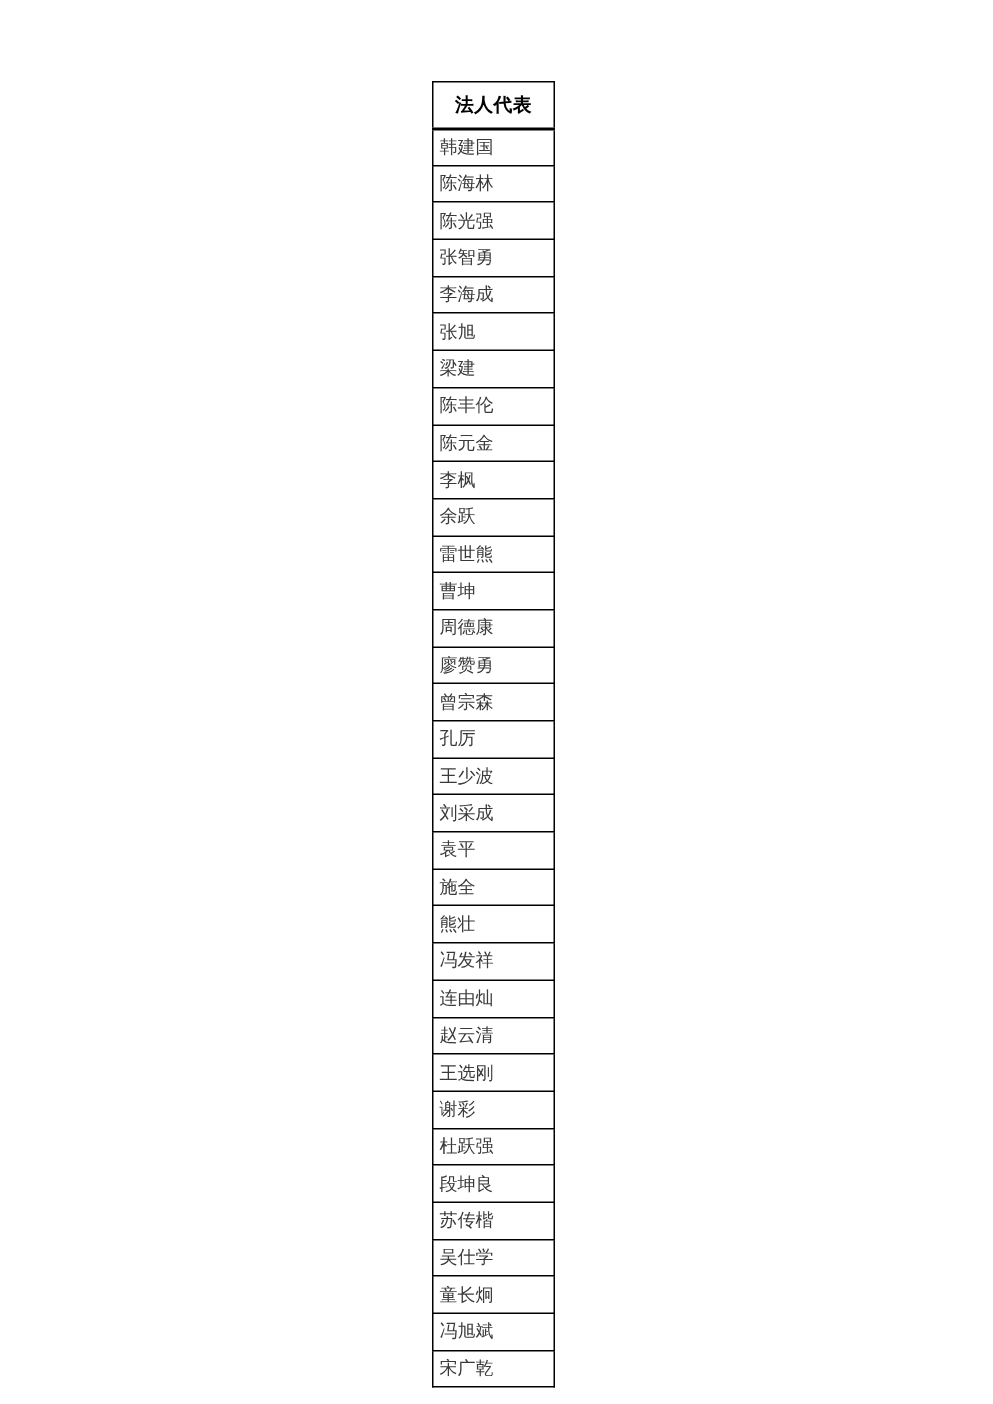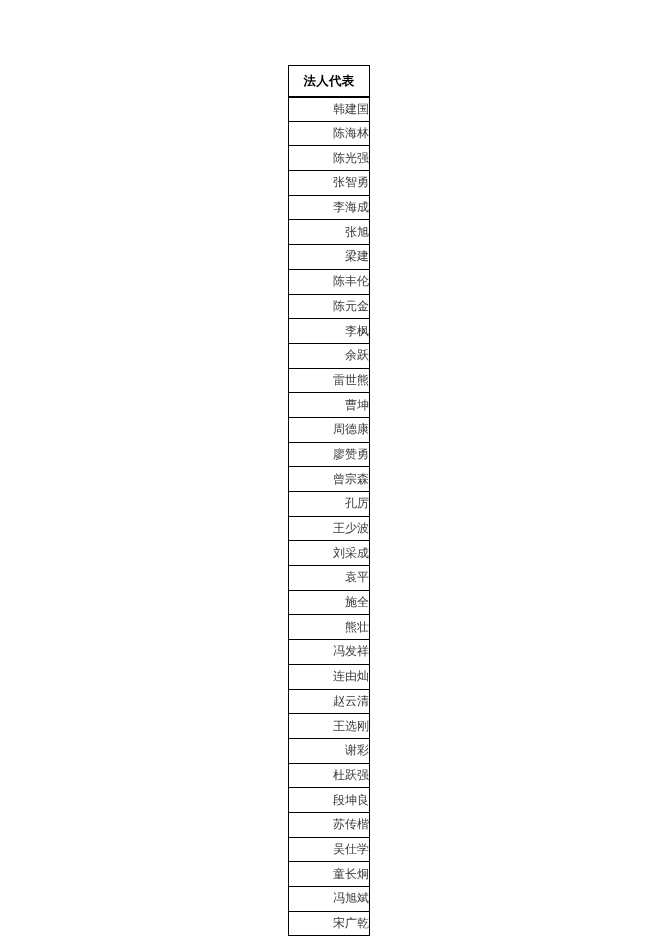--- a/index.html
+++ b/index.html
@@ -22,21 +22,21 @@
     top: 0;
     width: 662px;
     height: 936px;
     background: #ffffff;
   }
 
   
   #table-wrap {
     position: absolute;
     left: 288px;
-    top: 65px;
+    top: 54px;
     width: 81px;
   }
 
   table.data-table {
     border-collapse: collapse;
     table-layout: fixed;
     width: 81px;
   }
 
   table.data-table col.col-rep { width: 81px; }
@@ -62,21 +62,21 @@
   
   td.data-cell {
     height: 24.7px;
     box-sizing: border-box;
     border: 1px solid #000000;
     border-top-width: 0;
     font-family: "DejaVu Sans", "Liberation Sans", sans-serif;
     font-weight: normal;
     font-size: 12px;
     line-height: 23px;
-    text-align: right;
+    text-align: left;
     color: #3a3a3a;
     padding: 0 0 0 4px;
     white-space: nowrap;
     overflow: hidden;
     background: #ffffff;
   }
 
   
   tr.data-row:first-child td.data-cell {
     border-top-width: 0;

